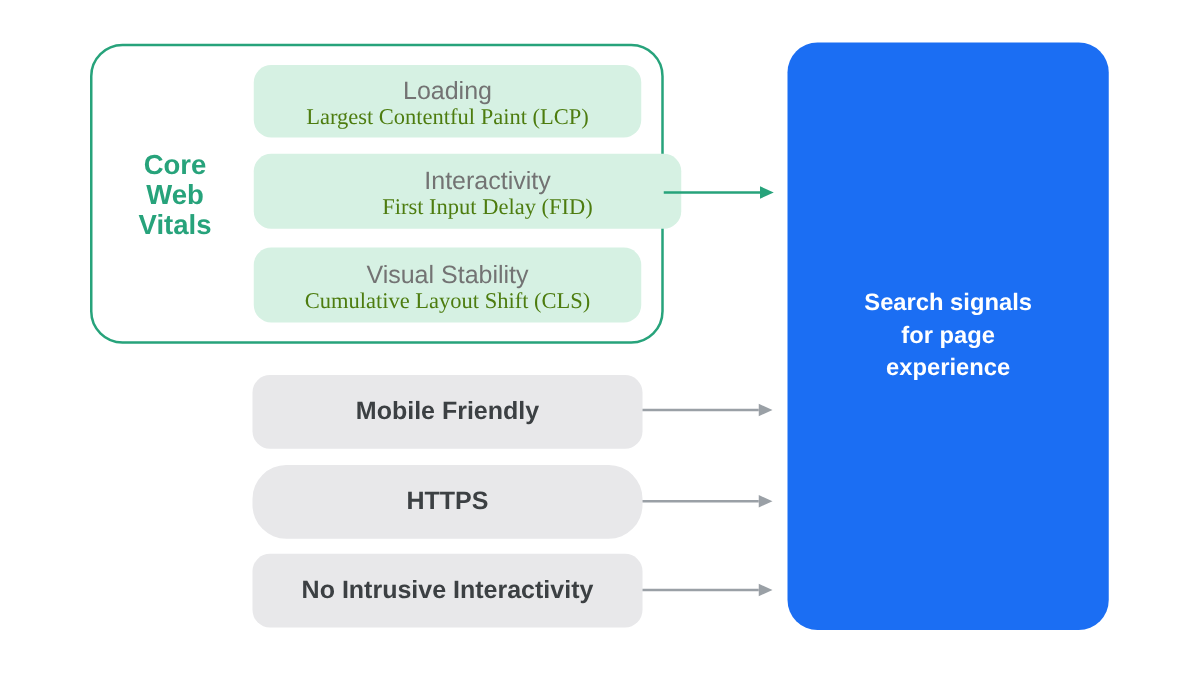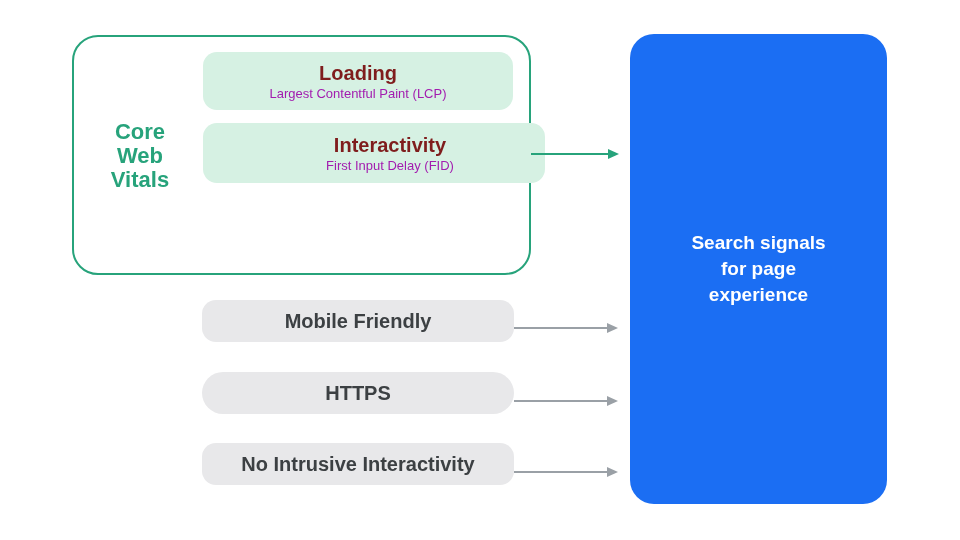--- a/index.html
+++ b/index.html
@@ -47,40 +47,41 @@
     background: #d6f1e3;
     border-radius: 14px;
     display: flex;
     flex-direction: column;
     align-items: center;
     justify-content: center;
     text-align: center;
   }
   .cwv-item .title {
     font-size: 20px;
-    font-weight: 700;
-    color: #7f1d1d;
+    font-weight: 400;
+    color: #737373;
     line-height: 24px;
   }
   .cwv-item .subtitle {
-    font-size: 13px;
+    font-size: 18px;
     font-weight: normal;
-    color: #a21caf;
+    color: #4d7c0f;
     line-height: 17px;
+    font-family: Liberation Serif, serif;
   }
   .cwv-item.loading      { top: 52px;  height: 58px; }
   .cwv-item.interactivity{ top: 123px; height: 60px; padding-left: 32px; }
   .cwv-item.stability    { top: 198px; height: 60px; }
 
   
   .signal {
     position: absolute;
     left: 202px;
     width: 312px;
-    height: 42px;
+    height: 59px;
     background: #e8e8ea;
     border-radius: 14px;
     display: flex;
     align-items: center;
     justify-content: center;
     font-size: 20px;
     font-weight: 600;
     color: #3c4043;
   }
   .signal.mobile        { top: 300px; }
@@ -153,20 +154,24 @@
   <div class="cwv-item loading">
     <div class="title">Loading</div>
     <div class="subtitle">Largest Contentful Paint (LCP)</div>
   </div>
 
   <div class="cwv-item interactivity">
     <div class="title">Interactivity</div>
     <div class="subtitle">First Input Delay (FID)</div>
   </div>
 
+  <div class="cwv-item stability">
+    <div class="title">Visual Stability</div>
+    <div class="subtitle">Cumulative Layout Shift (CLS)</div>
+  </div>
 
   <div class="arrow green">
     <div class="shaft"></div>
     <div class="head"></div>
   </div>
 
   <div class="signal mobile">
     <span>Mobile Friendly</span>
   </div>
   <div class="signal https">

